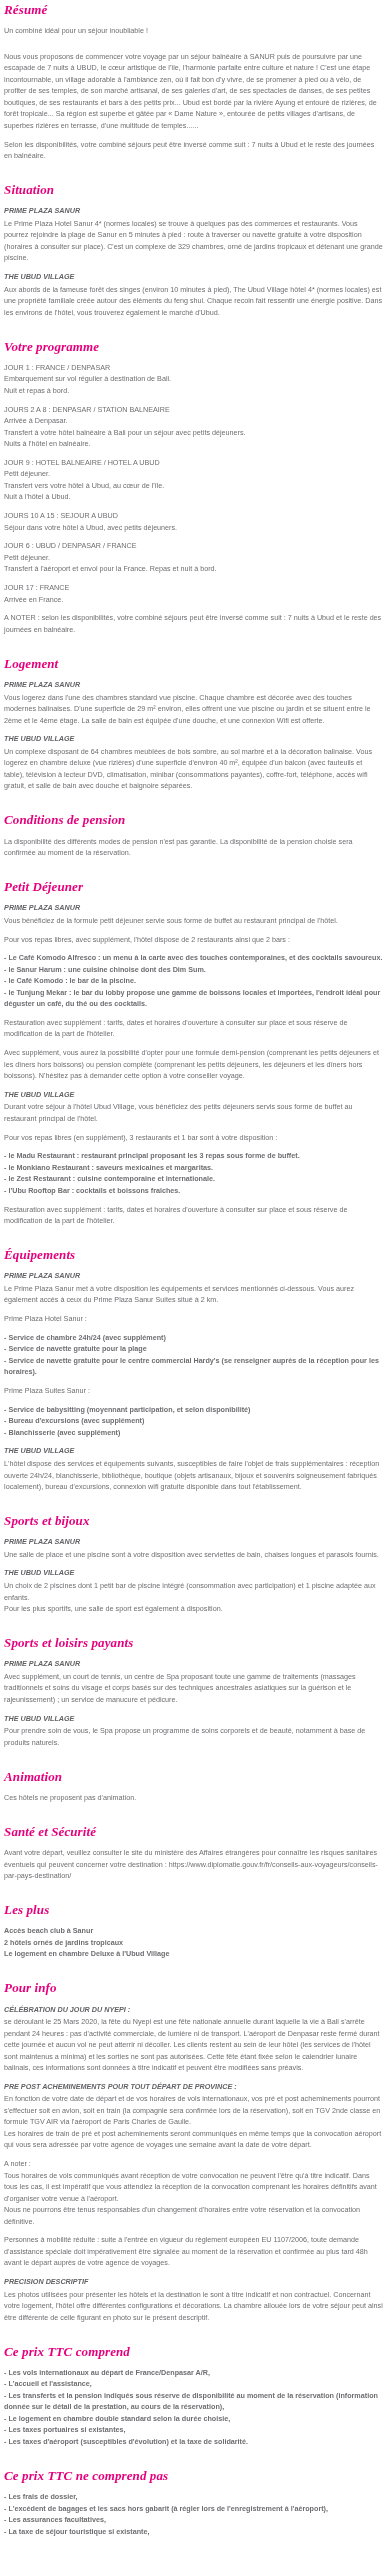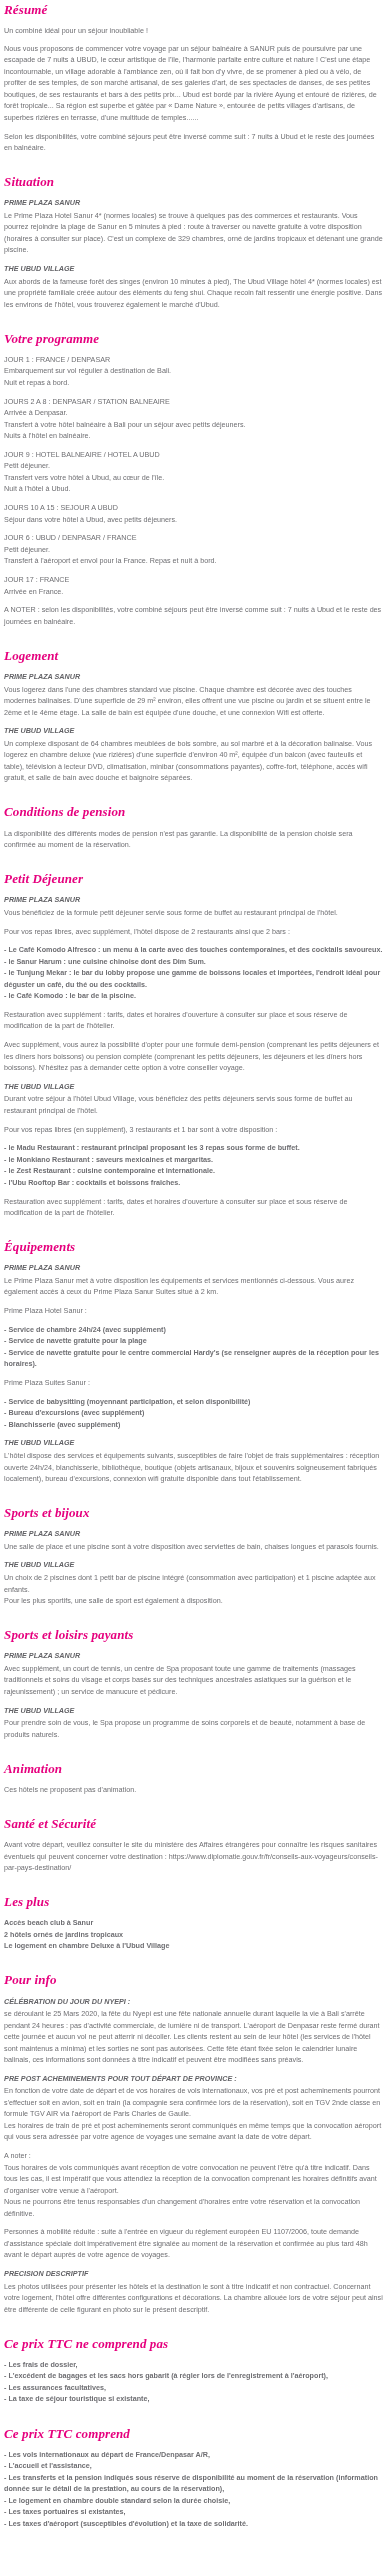--- a/index.html
+++ b/index.html
@@ -29,21 +29,21 @@
     line-height: 1.6;
     color: #6e6e72;
   }
   p { margin: 0 0 7.2px 0; white-space: pre-line; }
   p.subheading {
     font-weight: bold;
     margin: 0 0 1px 0;
     color: #626266;
     font-style: italic;
   }
-  p.lead { margin: 0 0 6px 0; }
+  p.lead { margin: 0 0 14px 0; }
   ul { list-style: none; margin: 0 0 7.2px 0; padding: 0; font-weight: bold; }
   li { white-space: pre-line; }
   .inline-link { color: #6e6e72; cursor: pointer; }
 </style>
 </head>
 <body>
 
 <main>
     <section>
       <h2>Résumé</h2>
@@ -92,22 +92,22 @@
       <p class="paragraph">La disponibilité des différents modes de pension n'est pas garantie. La disponibilité de la pension choisie sera confirmée au moment de la réservation.</p>
     </section>
     <section>
       <h2>Petit Déjeuner</h2>
       <p class="subheading">PRIME PLAZA SANUR</p>
       <p class="paragraph">Vous bénéficiez de la formule petit déjeuner servie sous forme de buffet au restaurant principal de l'hôtel.</p>
       <p class="paragraph">Pour vos repas libres, avec supplément, l'hôtel dispose de 2 restaurants ainsi que 2 bars :</p>
       <ul>
         <li>- Le Café Komodo Alfresco : un menu à la carte avec des touches contemporaines, et des cocktails savoureux.</li>
         <li>- le Sanur Harum : une cuisine chinoise dont des Dim Sum.</li>
+        <li>- le Café Komodo : le bar de la piscine.</li>
         <li>- le Tunjung Mekar : le bar du lobby propose une gamme de boissons locales et importées, l'endroit idéal pour déguster un café, du thé ou des cocktails.</li>
-        <li>- le Café Komodo : le bar de la piscine.</li>
       </ul>
       <p class="paragraph">Restauration avec supplément : tarifs, dates et horaires d'ouverture à consulter sur place et sous réserve de modification de la part de l'hôtelier.</p>
       <p class="paragraph">Avec supplément, vous aurez la possibilité d'opter pour une formule demi-pension (comprenant les petits déjeuners et les dîners hors boissons) ou pension complète (comprenant les petits déjeuners, les déjeuners et les dîners hors boissons). N'hésitez pas à demander cette option à votre conseiller voyage.</p>
       <p class="subheading">THE UBUD VILLAGE</p>
       <p class="paragraph">Durant votre séjour à l'hôtel Ubud Village, vous bénéficiez des petits déjeuners servis sous forme de buffet au restaurant principal de l'hôtel.</p>
       <p class="paragraph">Pour vos repas libres (en supplément), 3 restaurants et 1 bar sont à votre disposition :</p>
       <ul>
         <li>- le Madu Restaurant : restaurant principal proposant les 3 repas sous forme de buffet.</li>
         <li>- le Monkiano Restaurant : saveurs mexicaines et margaritas.</li>
         <li>- le Zest Restaurant : cuisine contemporaine et internationale.</li>
@@ -173,33 +173,33 @@
       <p class="paragraph">En fonction de votre date de départ et de vos horaires de vols internationaux, vos pré et post acheminements pourront s'effectuer soit en avion, soit en train (la compagnie sera confirmée lors de la réservation), soit en TGV 2nde classe en formule TGV AIR via l'aéroport de Paris Charles de Gaulle.
 Les horaires de train de pré et post acheminements seront communiqués en même temps que la convocation aéroport qui vous sera adressée par votre agence de voyages une semaine avant la date de votre départ.</p>
       <p class="paragraph">A noter :
 Tous horaires de vols communiqués avant réception de votre convocation ne peuvent l'être qu'à titre indicatif. Dans tous les cas, il est impératif que vous attendiez la réception de la convocation comprenant les horaires définitifs avant d'organiser votre venue à l'aéroport.
 Nous ne pourrons être tenus responsables d'un changement d'horaires entre votre réservation et la convocation définitive.</p>
       <p class="paragraph">Personnes à mobilité réduite : suite à l'entrée en vigueur du règlement européen EU 1107/2006, toute demande d'assistance spéciale doit impérativement être signalée au moment de la réservation et confirmée au plus tard 48h avant le départ auprès de votre agence de voyages.</p>
       <p class="subheading">PRECISION DESCRIPTIF</p>
       <p class="paragraph">Les photos utilisées pour présenter les hôtels et la destination le sont à titre indicatif et non contractuel. Concernant votre logement, l'hôtel offre différentes configurations et décorations. La chambre allouée lors de votre séjour peut ainsi être différente de celle figurant en photo sur le présent descriptif.</p>
     </section>
     <section>
-      <h2>Ce prix TTC ne comprend pas</h2>
-      <ul>
-        <li>- Les frais de dossier,</li>
-        <li>- L'excédent de bagages et les sacs hors gabarit (à régler lors de l'enregistrement à l'aéroport),</li>
-        <li>- Les assurances facultatives,</li>
-        <li>- La taxe de séjour touristique si existante,</li>
-      </ul>
-    </section>
-    <section>
       <h2>Ce prix TTC comprend</h2>
       <ul>
         <li>- Les vols internationaux au départ de France/Denpasar A/R,</li>
         <li>- L'accueil et l'assistance,</li>
         <li>- Les transferts et la pension indiqués sous réserve de disponibilité au moment de la réservation (information donnée sur le détail de la prestation, au cours de la réservation),</li>
         <li>- Le logement en chambre double standard selon la durée choisie,</li>
         <li>- Les taxes portuaires si existantes,</li>
         <li>- Les taxes d'aéroport (susceptibles d'évolution) et la taxe de solidarité.</li>
       </ul>
     </section>
+    <section>
+      <h2>Ce prix TTC ne comprend pas</h2>
+      <ul>
+        <li>- Les frais de dossier,</li>
+        <li>- L'excédent de bagages et les sacs hors gabarit (à régler lors de l'enregistrement à l'aéroport),</li>
+        <li>- Les assurances facultatives,</li>
+        <li>- La taxe de séjour touristique si existante,</li>
+      </ul>
+    </section>
   </main>
 
 
 </body></html>

